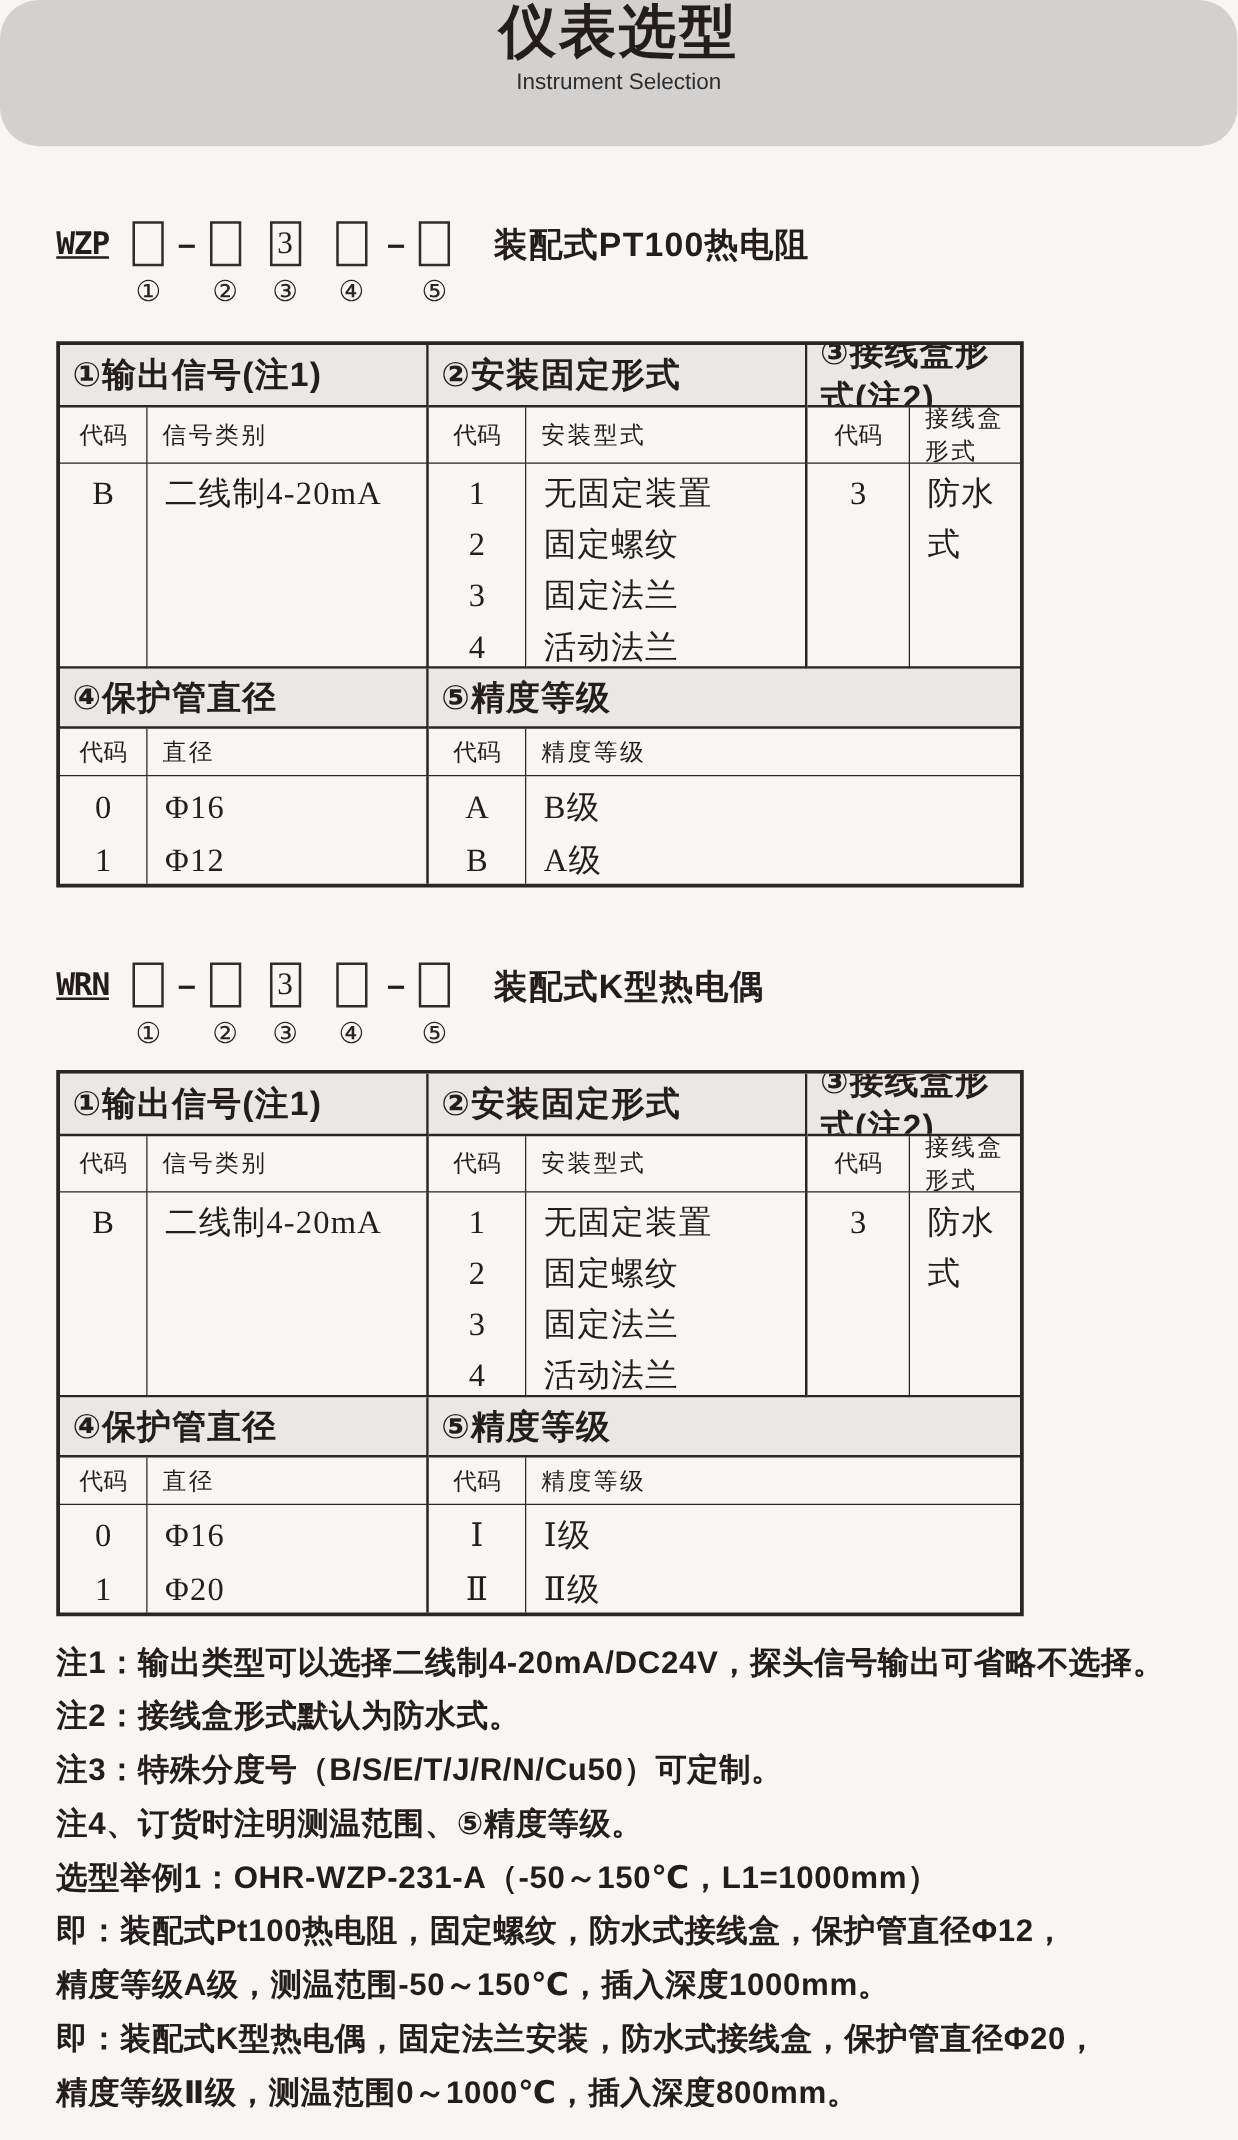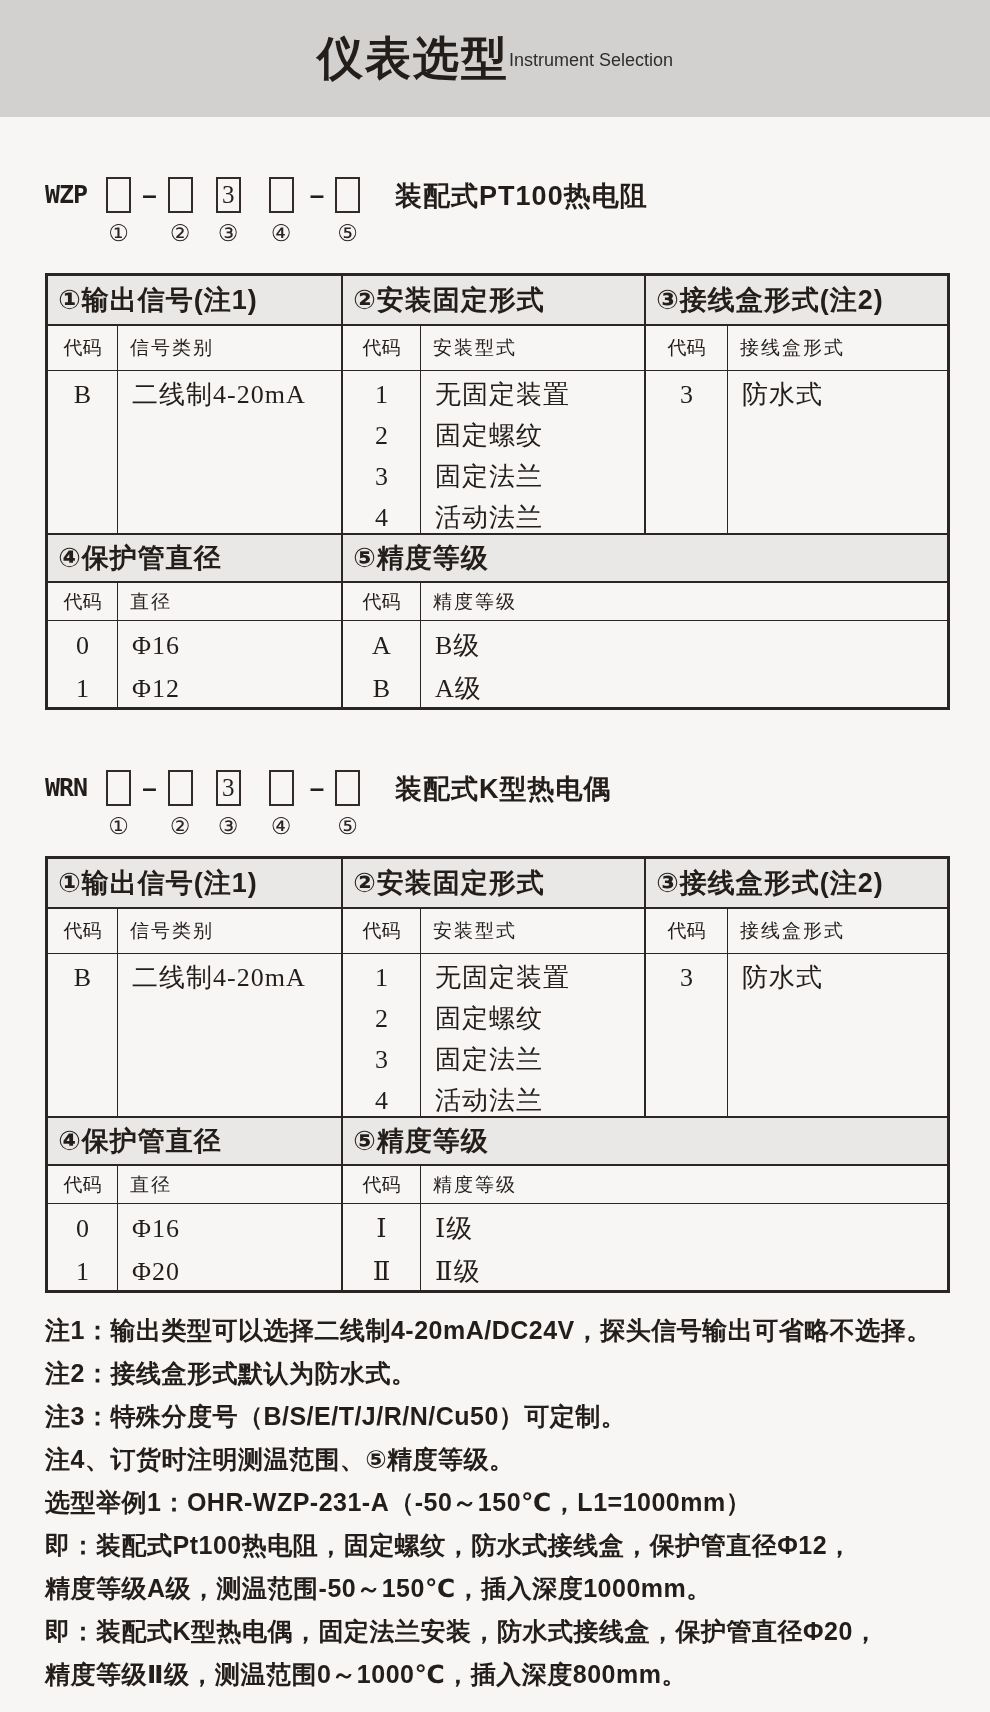--- a/index.html
+++ b/index.html
@@ -5,50 +5,50 @@
   * { margin:0; padding:0; box-sizing:border-box; }
   html,body { width:990px; height:1712px; overflow:hidden; }
   body {
     background:#f7f6f5;
     color:#241e1b;
     font-family:"Liberation Sans","DejaVu Sans",sans-serif;
   }
   
   .banner {
     width:990px; height:117px; background:#d2d1d0;
-    display:flex; flex-direction:row; align-items:center; justify-content:center;
+    display:flex; flex-direction:column; align-items:center; border-radius:31px;
   }
   .banner .title { font-size:46px; font-weight:bold; letter-spacing:2px; line-height:1.1; }
   .banner .subtitle { font-size:18px; color:#2e2d2d; margin-top:4px; }
 
   
   .codeline-wrap { margin:60px 0 0 45px; }
   .codeline { display:flex; align-items:flex-start; }
   .prefix {
     font-size:25px; font-weight:bold; line-height:36px;
     font-family:"DejaVu Sans Mono","Liberation Mono",monospace;
-    letter-spacing:-1px; margin-right:10px;
+    letter-spacing:-1px; margin-right:10px;text-decoration:underline;
   }
   .slot { display:flex; flex-direction:column; align-items:center; margin:0 9px; }
   .slot.wide { margin:0 14px; }
   .box {
     width:25px; height:36px; border:2px solid #332b28; background:transparent;
     font-family:"Liberation Serif","DejaVu Serif",serif;
     font-size:25px; text-align:center; line-height:32px;
   }
   .marker { font-size:23px; line-height:23px; margin-top:9px; color:#2a2422; }
   .dash { font-size:26px; font-weight:bold; line-height:36px; margin:0 2px; }
   .desc { font-size:27px; font-weight:bold; line-height:38px; margin-left:26px; letter-spacing:1px; }
 
   
   .tbl {
     display:grid;
     grid-template-columns:70px 225px 78px 225px 82px 1fr;
     grid-template-rows:50px 45px 164px 48px 38px 86px;
-    width:905px; margin:28px 0 0 45px;
+    width:774px; margin:28px 0 0 45px;
     border:3px solid #2b2523; background:#f7f6f5;
   }
   .cell { border-right:1.5px solid #2b2523; border-bottom:2.5px solid #2b2523;
           display:flex; align-items:center; overflow:hidden; }
   .cell.secdiv { border-right:2.5px solid #2b2523; }
   .cell.last { border-right:none; }
   .cell.thinb { border-bottom:1.5px solid #2b2523; }
   .cell.nb { border-bottom:none; }
   .span2 { grid-column:span 2; }
   .span3 { grid-column:span 3; }

